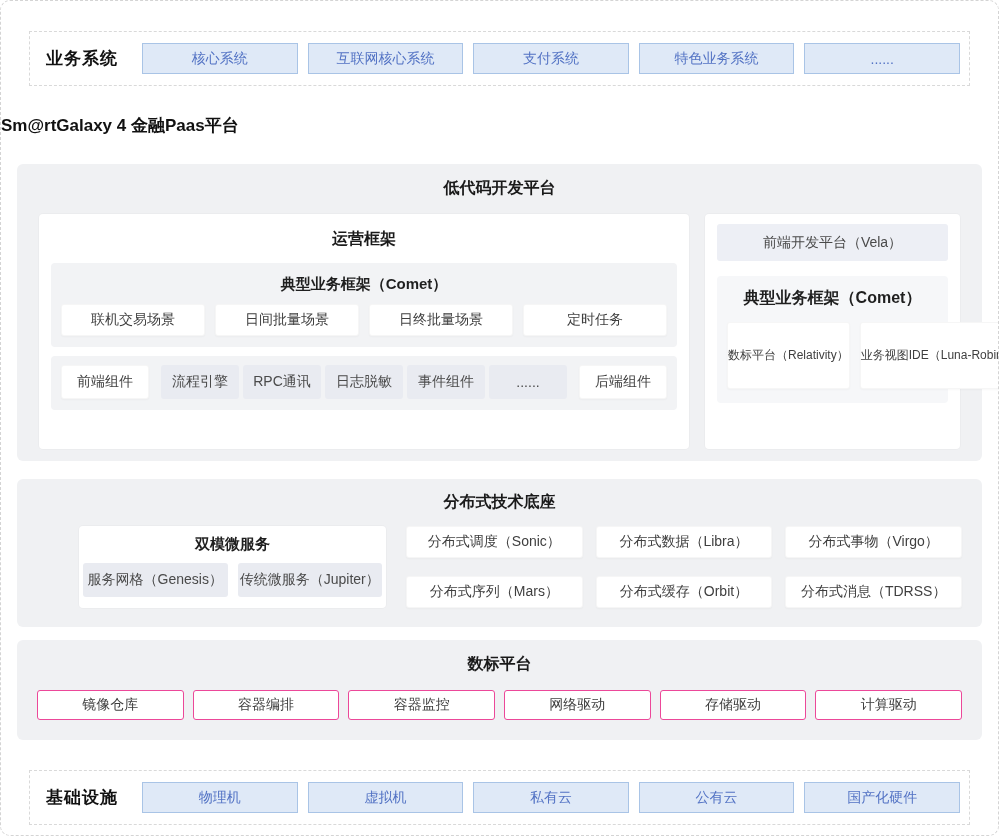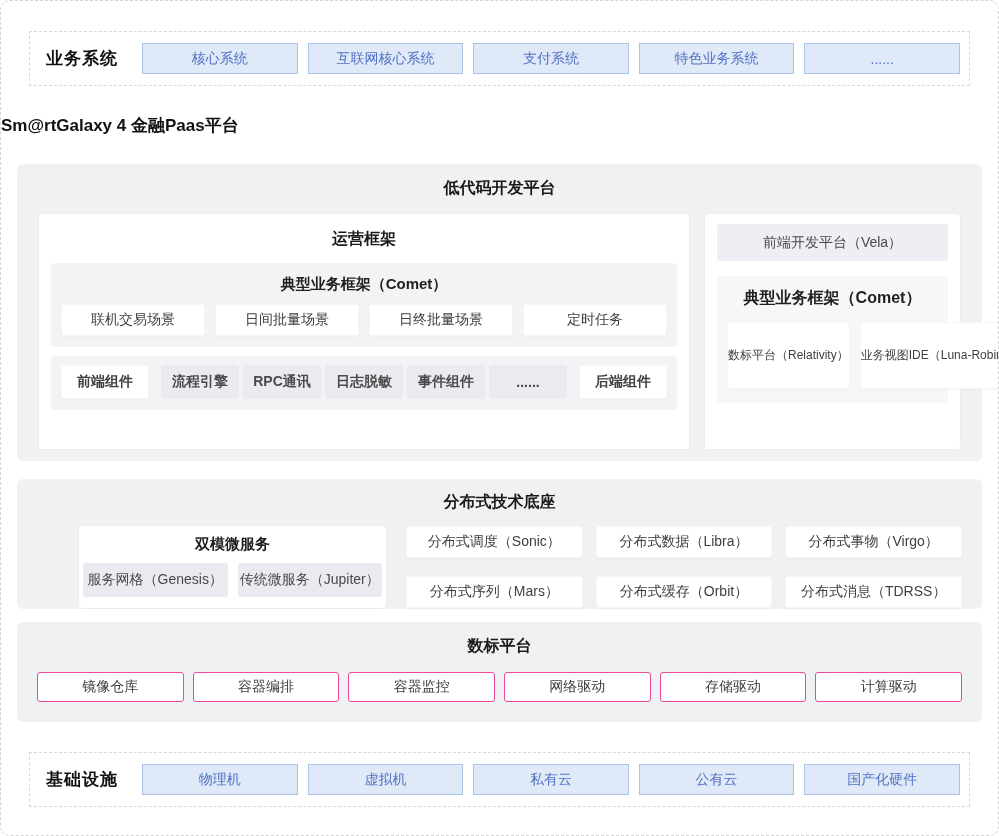--- a/index.html
+++ b/index.html
@@ -84,21 +84,21 @@
   .ops-panel { flex:1; padding:0 12px; height:235px; }
   .ops-panel .panel-title { margin:15px 0 13px; }
   .gray-subpanel {
     background:#f2f3f5; border-radius:4px;
     padding:9px 10px 11px;
   }
   .gray-subpanel .sub-title { margin:3px 0 10px; }
   .chip-row-4 { display:flex; gap:10px; }
   .chip-row-4 .chip { flex:1; height:32px; }
   .solar-panel { margin-top:9px; }
-  .solar-row { display:flex; align-items:flex-start;font-weight:bold; }
+  .solar-row { display:flex; align-items:flex-start; }
   .solar-row .edge-chip { flex:none; width:88px; height:34px; }
   .solar-mid { flex:1; display:flex; gap:4px; margin:0 12px; }
   .solar-mid .chip { flex:1; height:34px; }
 
   .dev-panel { flex:none; width:255px; height:235px; padding:10px 12px; }
   .dev-panel .panel-title { margin:5px 0 13px; }
   .vela-btn {
     height:37px; background:#edeff5; border-radius:3px;
     display:flex; align-items:center; justify-content:center;
     font-size:14px; color:#4a4a4a; white-space:nowrap;
@@ -109,21 +109,21 @@
     padding:10px 10px 12px; height:127px;
   }
   .dev-comet .sub-title { font-size:16px; margin:2px 0 13px; }
   .dev-comet-btns { display:flex; gap:10px; }
   .dev-comet-btns .chip {
     flex:1; height:67px; flex-direction:row;
     font-size:12px; line-height:1.55;
   }
 
   
-  .distributed { margin-top:18px; height:130px; padding:13px 20px 0; }
+  .distributed { margin-top:18px; height:148px; padding:13px 20px 0; }
   .distributed .panel-title { margin-bottom:13px; }
   .dist-body { display:flex; margin-left:42px; }
   .dual-panel { flex:none; width:307px; height:82px; padding:6px 4px; }
   .dual-panel .sub-title { margin:3px 0 9px; }
   .dual-btns { display:flex; gap:10px; }
   .dual-btns .chip { flex:1; height:34px; }
   .dist-grid {
     flex:1; margin-left:20px;
     display:grid; grid-template-columns:repeat(3,1fr);
     gap:17px 13px;

